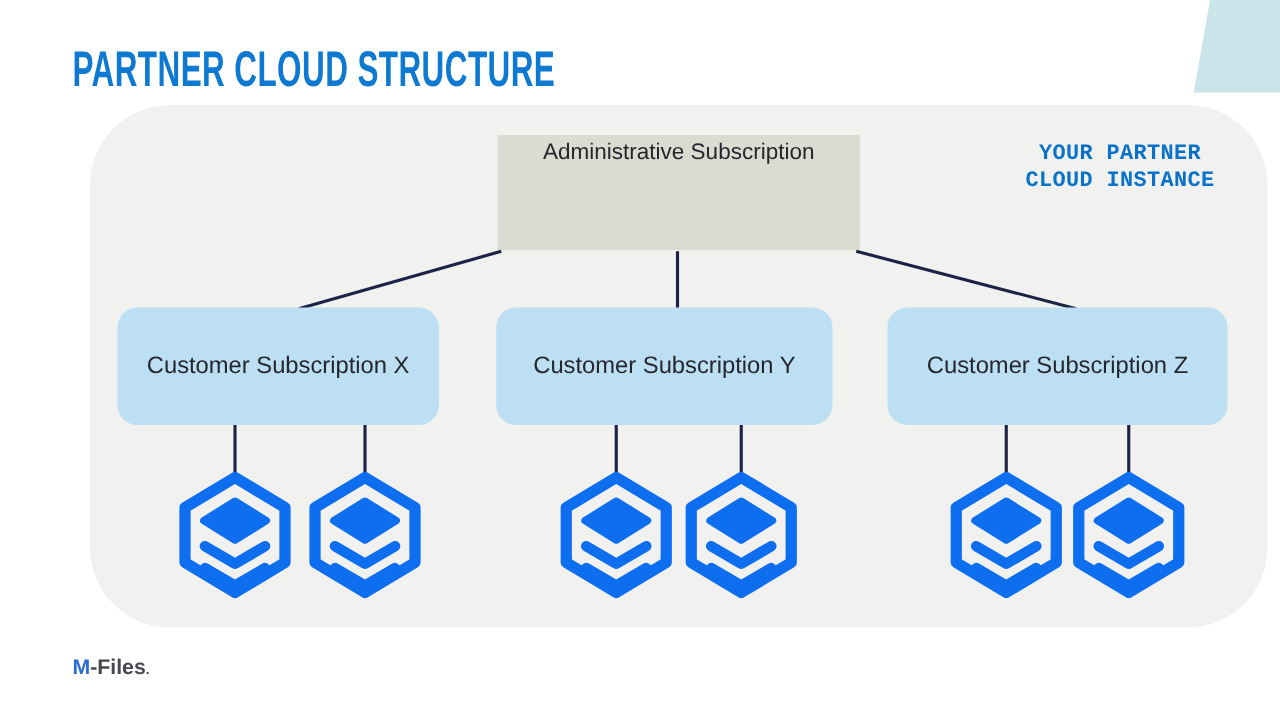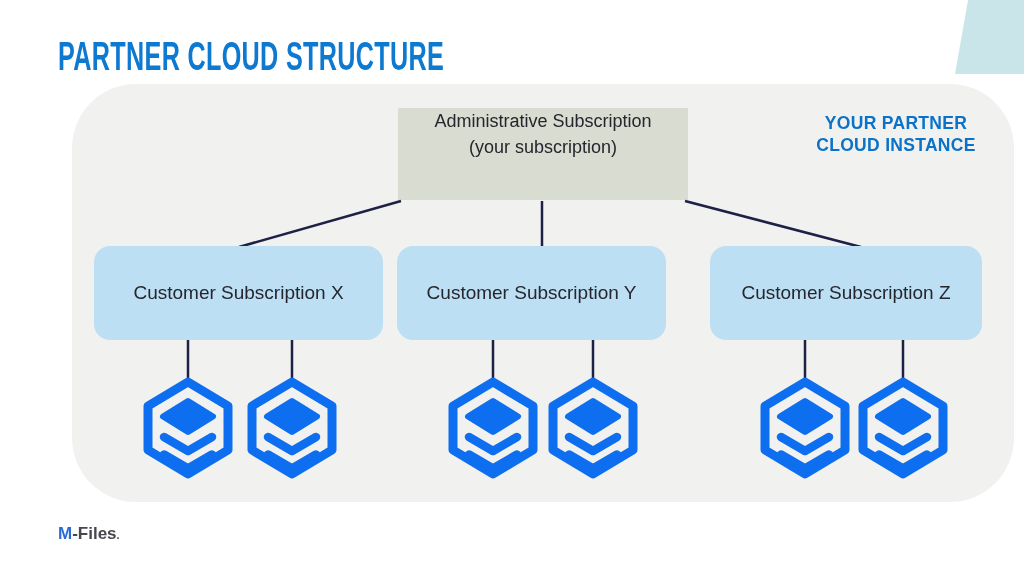--- a/index.html
+++ b/index.html
@@ -42,35 +42,35 @@
     letter-spacing:.5px;
   }
   
   .container{
     position:absolute;left:42px;top:84px;width:942px;height:418px;
     background:var(--container-gray);border-radius:64px;
   }
   .instance-label{
     position:absolute;left:766px;top:112px;width:200px;
     text-align:center;font-size:17.5px;font-weight:bold;
-    line-height:22px;color:var(--instance-blue);letter-spacing:.3px;
+    line-height:22px;color:var(--instance-blue);letter-spacing:.3px;font-family:Liberation Mono, monospace;
   }
   .admin-box{
     position:absolute;left:368px;top:108px;width:290px;height:92px;
     background:var(--admin-bg);
     display:flex;align-items:flex-start;justify-content:center;text-align:center;
     font-size:18px;line-height:26px;color:var(--box-text);
   }
   .customer-box{
     position:absolute;top:246px;height:94px;
     background:var(--customer-bg);border-radius:16px;
     display:flex;align-items:center;justify-content:center;text-align:center;
     font-size:19px;color:var(--box-text);
   }
-  .customer-x{left:64px;width:289px;}
+  .customer-x{left:64px;width:257px;}
   .customer-y{left:367px;width:269px;}
   .customer-z{left:680px;width:272px;}
   .connectors{position:absolute;left:0;top:0;width:1024px;height:576px;pointer-events:none;}
   .connectors line{stroke:var(--connector-navy);stroke-width:2.5;}
   .vault{position:absolute;top:377px;width:90px;height:102px;}
   .vault-1{left:113px;} .vault-2{left:217px;}
   .vault-3{left:418px;} .vault-4{left:518px;}
   .vault-5{left:730px;} .vault-6{left:828px;}
   .vault-outline{fill:none;stroke:var(--vault-blue);stroke-width:9;stroke-linejoin:round;}
   .vault-diamond{fill:var(--vault-blue);stroke:var(--vault-blue);stroke-width:6;stroke-linejoin:round;}
@@ -96,21 +96,20 @@
   <div class="container"></div>
 
   <div class="instance-label">
     <div>YOUR PARTNER</div>
     <div>CLOUD INSTANCE</div>
   </div>
 
   <div class="admin-box">
     <div>
       <div>Administrative Subscription</div>
-      <div>(your subscription)</div>
     </div>
   </div>
 
   <svg class="connectors" viewBox="0 0 1024 576">
     <line x1="371" y1="201" x2="209" y2="247"></line>
     <line x1="512" y1="201" x2="512" y2="247"></line>
     <line x1="655" y1="201" x2="831" y2="247"></line>
     <line x1="158" y1="340" x2="158" y2="380"></line>
     <line x1="262" y1="340" x2="262" y2="380"></line>
     <line x1="463" y1="340" x2="463" y2="380"></line>

